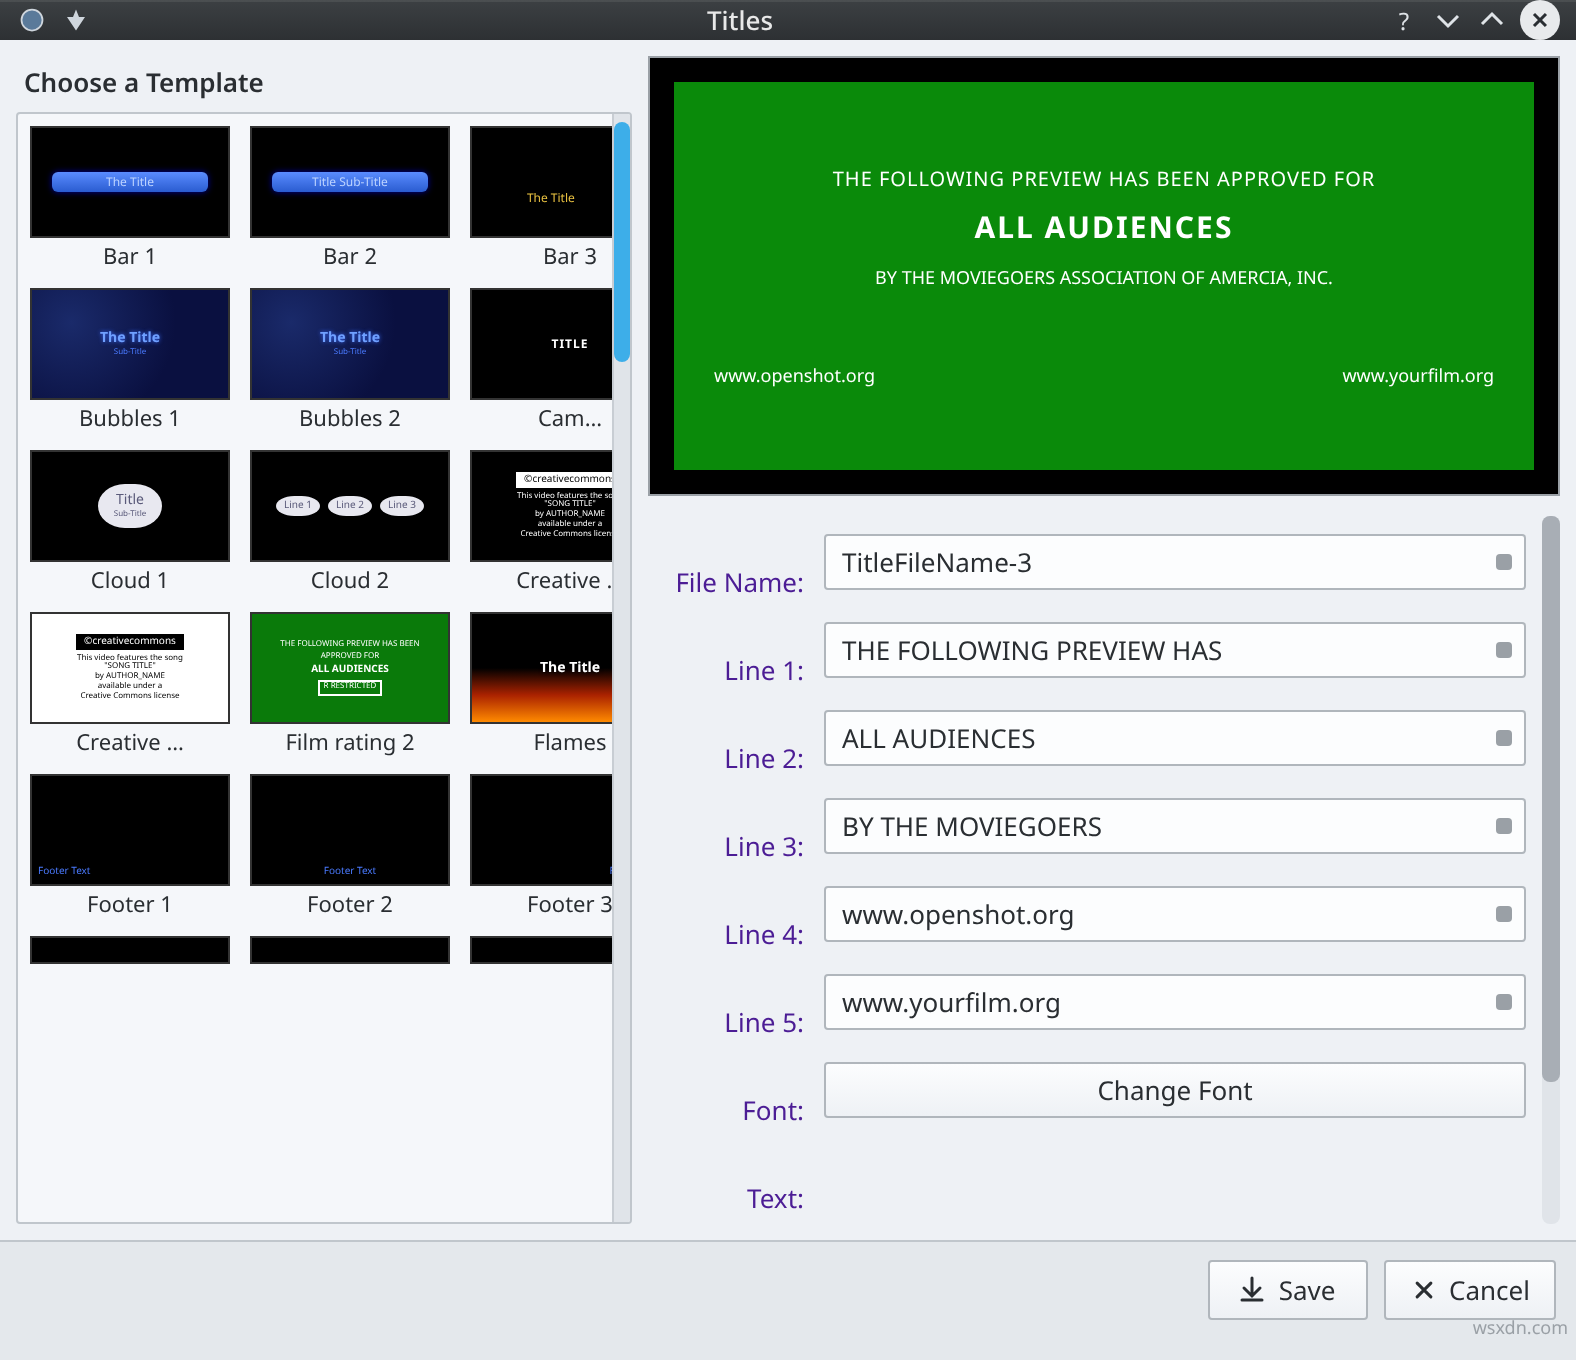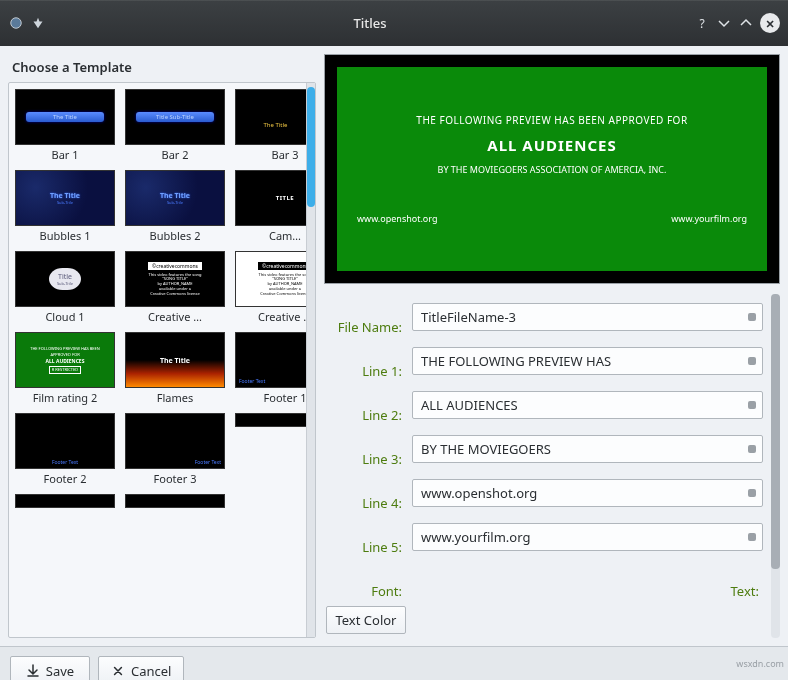--- a/index.html
+++ b/index.html
@@ -8,21 +8,21 @@
     font-size: 13px;
     background: #e4e8ec;
     color: #2a2e32;
     width: 788px;
     height: 680px;
     overflow: hidden;
   }
 
   
   .titlebar {
-    height: 46px;
+    height: 20px;
     background: linear-gradient(#3c4043, #2d3033);
     display: flex;
     align-items: center;
     color: #e8e8e8;
     padding: 0 8px;
     box-shadow: inset 0 1px 0 rgba(255,255,255,0.08);
   }
   .titlebar-left { display: flex; gap: 6px; align-items: center; }
   .titlebar-title { flex: 1; text-align: center; font-size: 13px; font-weight: 500; }
   .titlebar-right { display: flex; gap: 6px; align-items: center; }
@@ -72,29 +72,29 @@
   .right-panel { flex: 1; display: flex; flex-direction: column; gap: 10px; }
   .preview-frame { border: 1px solid #9aa0a6; background: #000; height: 240px; display:flex; align-items:center; justify-content:center; padding:12px; }
   .preview-inner { background:#0a8a0a; width:100%; height:100%; color:#fff; display:flex; flex-direction:column; align-items:center; justify-content:center; text-align:center; padding:10px; gap:8px; font-size:10px; }
   .preview-inner .pl1 { font-size:10px; letter-spacing:0.5px; }
   .preview-inner .pl2 { font-size:15px; font-weight:bold; letter-spacing:1px; }
   .preview-inner .pl3 { font-size:9px; }
   .preview-inner .plfooter { display:flex; justify-content:space-between; width:100%; font-size:9px; margin-top:28px; padding: 0 10px;}
   
   .form-area { display:flex; gap:6px; }
   .form-table { flex:1; display:grid; grid-template-columns: 80px 1fr; gap:6px 6px; align-items:center; padding:4px 2px; }
-  .form-label { text-align:right; color:#4d7c0f; font-size:13px; padding-right:4px;margin-top:20px; }
+  .form-label { text-align:right; color:#4c1d95; font-size:13px; padding-right:4px;margin-top:20px; }
   .text-input { height:28px; background:#fcfdfe; border:1px solid #b0b6bc; border-radius:2px; padding:0 8px; font-size:13px; color:#2a2e32; display:flex; align-items:center; position:relative; }
   .text-input .clear { position:absolute; right:6px; top:50%; transform:translateY(-50%); width:8px; height:8px; background:#9aa0a6; border-radius:2px; }
   .form-button { height:28px; background: linear-gradient(#fcfdfe,#eef1f5); border:1px solid #b0b6bc; border-radius:2px; display:flex; align-items:center; justify-content:center; font-size:13px; color:#2a2e32; }
   .form-scroll { width:9px; background:#e0e4e9; border-radius:4px; position:relative; }
   .form-scroll .fst { width:100%; height:80%; background:#a8aeb5; border-radius:4px; }
 
   
-  .bottom-bar { height:48px; background:#e4e8ec; border-top:1px solid #c0c6cc; display:flex; align-items:center; gap:8px; padding:0 10px; }
+  .bottom-bar { height:48px; background:#e4e8ec; border-top:1px solid #c0c6cc; display:flex; align-items:center; justify-content:flex-end; gap:8px; padding:0 10px; }
   .action-btn { height:30px; min-width:80px; background: linear-gradient(#fcfdfe,#eef1f5); border:1px solid #b0b6bc; border-radius:2px; display:inline-flex; align-items:center; justify-content:center; gap:6px; font-size:13px; padding:0 12px; }
   .action-btn .aicon { width:14px; height:14px; display:inline-flex; align-items:center; justify-content:center; }
 
   
   .watermark { position:absolute; right:4px; bottom:10px; font-size:9px; color:#9aa0a6; }
 </style>
 </head>
 <body>
 
 <div class="titlebar">
@@ -180,20 +180,28 @@
             <div class="tlabel">Cam…</div>
           </div>
 
           <div class="template-item">
             <div class="thumb th-cloud">
                 <div class="cloud"><span>Title</span><div style="font-size:4px;">Sub-Title</div></div>
               </div>
             <div class="tlabel">Cloud 1</div>
           </div>
 
+          <div class="template-item">
+            <div class="thumb th-cloud multi" style="flex-wrap:wrap; gap:2px;">
+              <div class="cloud">Line 1</div>
+              <div class="cloud">Line 2</div>
+              <div class="cloud">Line 3</div>
+            </div>
+            <div class="tlabel">Cloud 2</div>
+          </div>
 
           <div class="template-item">
             <div class="thumb th-cc">
                 <div class="cchdr">©creativecommons</div>
                 <div style="white-space:pre-line;">This video features the song
 "SONG TITLE"
 by AUTHOR_NAME
 available under a
 Creative Commons license</div>
               </div>
@@ -315,25 +323,25 @@
             <span class="clear"></span>
           </div>
 
         <div class="form-label">Line 5:</div>
         <div class="text-input">
             <span>www.yourfilm.org</span>
             <span class="clear"></span>
           </div>
 
         <div class="form-label">Font:</div>
+        <div class="form-button">
+            <span>Change Font</span>
+          </div>
 
         <div class="form-label">Text:</div>
-        <div class="form-button">
-            <span>Text Color</span>
-          </div>
       </div>
       <div class="form-scroll">
           <div class="fst"></div>
         </div>
     </div>
   </div>
 </div>
 
 <div class="bottom-bar">
   <div class="action-btn">

